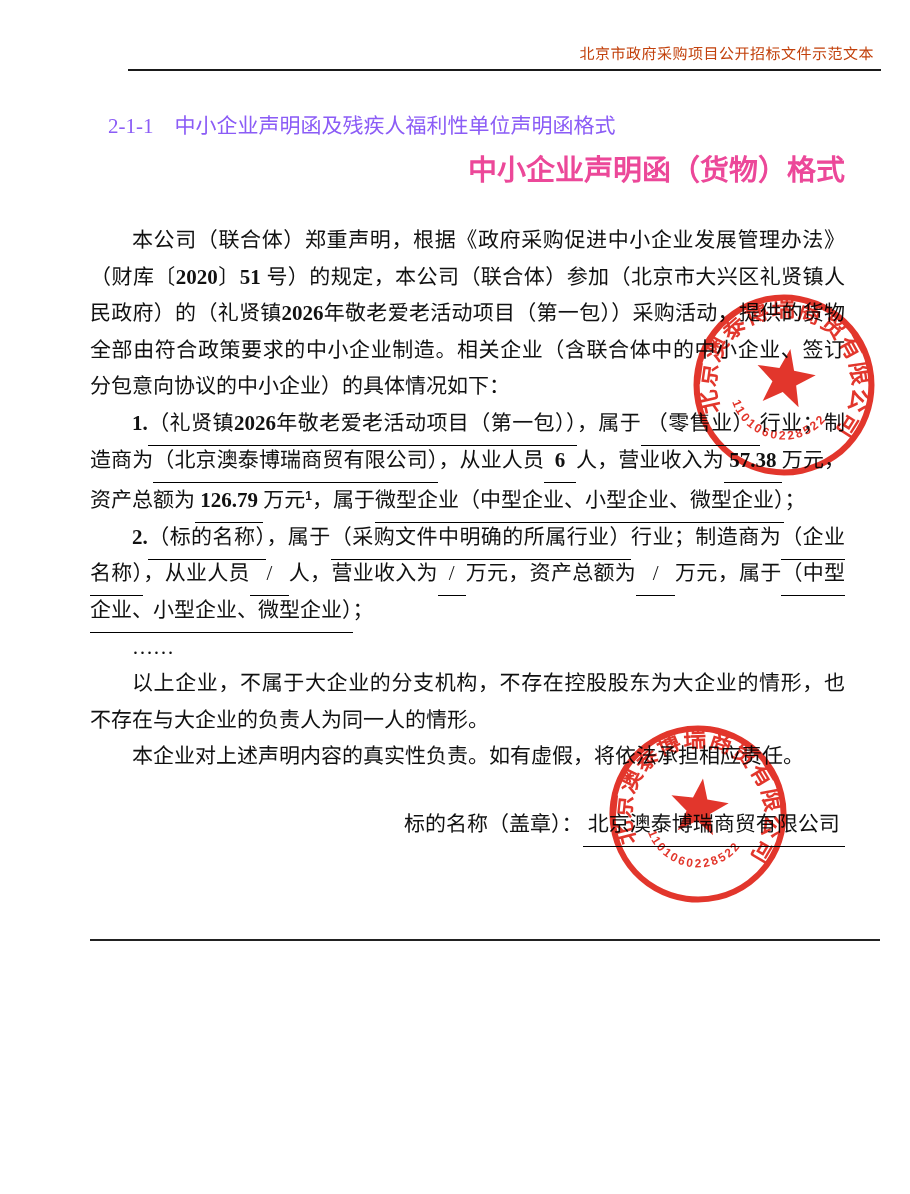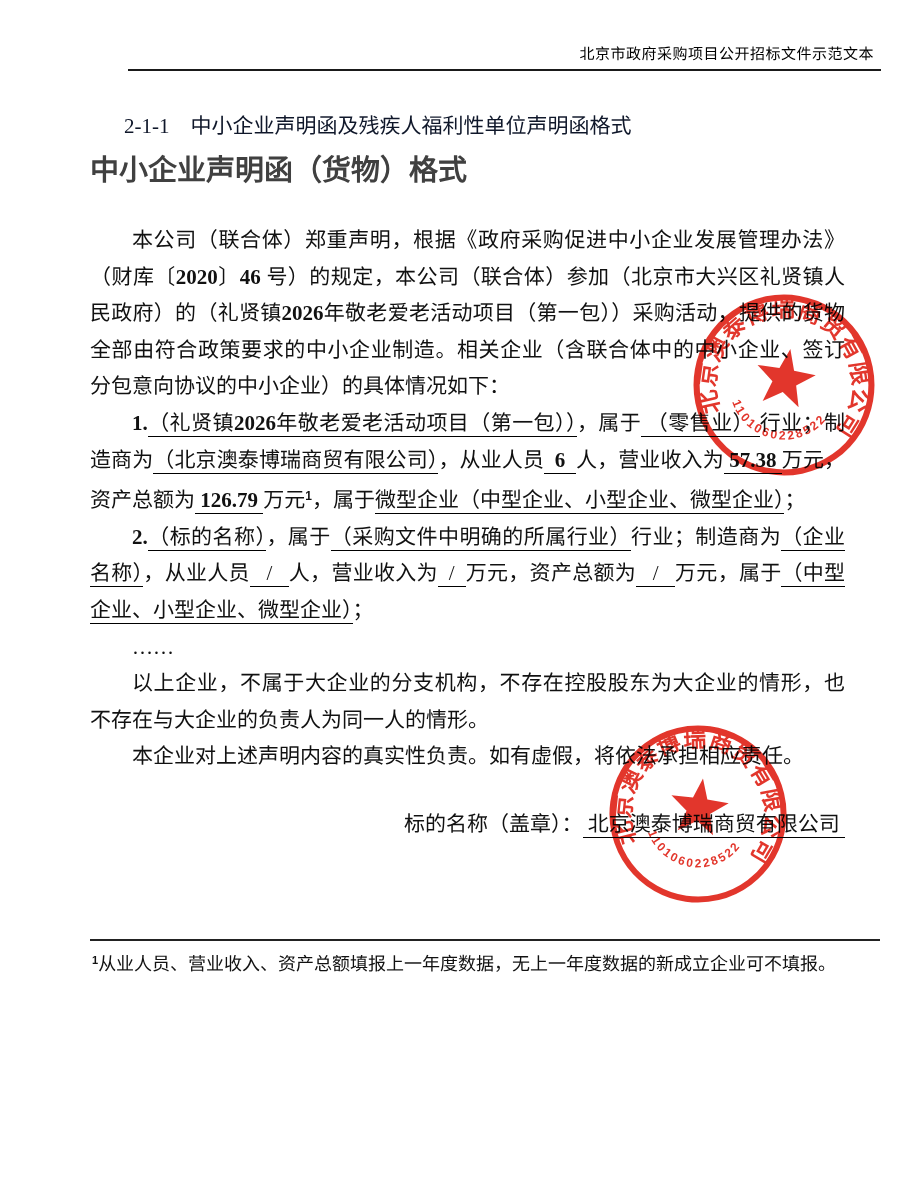--- a/index.html
+++ b/index.html
@@ -3,44 +3,44 @@
 <meta charset="utf-8">
 <style>
   html,body { margin:0; padding:0; background:#f2f2f2; }
   .page {
     position:relative; width:910px; height:1194px; margin:0 auto;
     background:#ffffff; color:#111; overflow:hidden;
     font-family:"Liberation Serif","DejaVu Serif",serif;
   }
   .header-text {
     position:absolute; top:42px; right:36px;
-    font-size:15px; letter-spacing:0.5px; color:#000000;
+    font-size:15px; letter-spacing:0.5px; color:#c2410c;
   }
   .header-rule {
     position:absolute; top:69px; left:128px; width:753px; height:2px; background:#1a1a1a;
   }
   .section-heading {
-    position:absolute; top:109px; left:108px; font-size:21px; color:#0f172a;margin-left:16px;
+    position:absolute; top:109px; left:108px; font-size:21px; color:#8b5cf6;
   }
   .title {
     position:absolute; top:146px; left:90px; width:755px; margin:0;
-    text-align:left; font-size:29px; font-weight:bold; color:#404040;
+    text-align:right; font-size:29px; font-weight:bold; color:#ec4899;
   }
   .body-block {
     position:absolute; top:222px; left:90px; width:755px;
     font-size:21px; line-height:36.6px; text-align:justify;
   }
   .body-block p { margin:0; text-indent:2em; }
   .sig-line { position:absolute; right:65px; font-size:21px; white-space:nowrap; }
   .sig-line1 { top:807px; }
   .sig-line2 { top:849px; }
   .b {
     font-family:Liberation Serif, serif; font-weight:bold;
   }
-  .u { border-bottom:1.5px solid #000; padding-bottom:1px; }
+  .u { border-bottom:1.5px solid #000; padding-bottom:10px; }
   .sup {
     font-size:12px; vertical-align:7px;
     font-family:"Liberation Sans","DejaVu Sans",sans-serif; font-weight:bold;
   }
   .footnote-rule {
     position:absolute; top:939px; left:90px; width:790px; height:2px; background:#222;
   }
   .footnote {
     position:absolute; top:947px; left:92px; width:762px;
     font-size:18px; line-height:26px; color:#111;
@@ -59,32 +59,31 @@
 
 <div class="page">
 
   <div class="header-text">北京市政府采购项目公开招标文件示范文本</div>
   <div class="header-rule"></div>
 
   <div class="section-heading">2-1-1　中小企业声明函及残疾人福利性单位声明函格式</div>
   <h1 class="title">中小企业声明函（货物）格式</h1>
 
   <div class="body-block">
-    <p><span>本公司（联合体）郑重声明，根据《政府采购促进中小企业发展管理办法》（财库〔</span><span class="b">2020</span><span>〕</span><span class="b">46</span><span> 号）的规定，本公司（联合体）参加（北京市大兴区礼贤镇人民政府）的（礼贤镇</span><span class="b">2026</span><span>年敬老爱老活动项目（第一包））采购活动，提供的货物全部由符合政策要求的中小企业制造。相关企业（含联合体中的中小企业、签订分包意向协议的中小企业）的具体情况如下：</span></p>
+    <p><span>本公司（联合体）郑重声明，根据《政府采购促进中小企业发展管理办法》（财库〔</span><span class="b">2020</span><span>〕</span><span class="b">51</span><span> 号）的规定，本公司（联合体）参加（北京市大兴区礼贤镇人民政府）的（礼贤镇</span><span class="b">2026</span><span>年敬老爱老活动项目（第一包））采购活动，提供的货物全部由符合政策要求的中小企业制造。相关企业（含联合体中的中小企业、签订分包意向协议的中小企业）的具体情况如下：</span></p>
     <p><span class="b">1.</span><span class="u">（礼贤镇</span><span class="b u">2026</span><span class="u">年敬老爱老活动项目（第一包））</span><span>，属于</span><span class="u">&nbsp;（零售业）&nbsp;</span><span>行业；制造商为</span><span class="u">（北京澳泰博瑞商贸有限公司）</span><span>，从业人员</span><span class="u">&nbsp;&nbsp;</span><span class="b u">6</span><span class="u">&nbsp;&nbsp;</span><span>人，营业收入为</span><span class="u">&nbsp;</span><span class="b u">57.38</span><span class="u">&nbsp;</span><span>万元，资产总额为</span><span class="u">&nbsp;</span><span class="b u">126.79</span><span class="u">&nbsp;</span><span>万元</span><span class="sup">1</span><span>，属于</span><span class="u">微型企业（中型企业、小型企业、微型企业）</span><span>；</span></p>
     <p><span class="b">2.</span><span class="u">（标的名称）</span><span>，属于</span><span class="u">（采购文件中明确的所属行业）</span><span>行业；制造商为</span><span class="u">（企业名称）</span><span>，从业人员</span><span class="u">&nbsp;&nbsp;&nbsp;/&nbsp;&nbsp;&nbsp;</span><span>人，营业收入为</span><span class="u">&nbsp;&nbsp;/&nbsp;&nbsp;</span><span>万元，资产总额为</span><span class="u">&nbsp;&nbsp;&nbsp;/&nbsp;&nbsp;&nbsp;</span><span>万元，属于</span><span class="u">（中型企业、小型企业、微型企业）</span><span>；</span></p>
     <p><span>……</span></p>
     <p><span>以上企业，不属于大企业的分支机构，不存在控股股东为大企业的情形，也不存在与大企业的负责人为同一人的情形。</span></p>
     <p><span>本企业对上述声明内容的真实性负责。如有虚假，将依法承担相应责任。</span></p>
   </div>
 
   <div class="sig-line sig-line1"><span>标的名称（盖章）：</span><span class="u">&nbsp;北京澳泰博瑞商贸有限公司&nbsp;</span></div>
 
   <div class="footnote-rule"></div>
-  <div class="footnote"><span class="sup">1</span><span>从业人员、营业收入、资产总额填报上一年度数据，无上一年度数据的新成立企业可不填报。</span></div>
 
   <svg class="seal seal-1" viewBox="0 0 200 200" xmlns="http://www.w3.org/2000/svg">
     <circle cx="100" cy="100" r="93" fill="none" stroke="#e0251a" stroke-width="6.5"></circle>
     <path id="sealArcTop1" d="M 36.8 136.5 A 73 73 0 1 1 163.2 136.5" fill="none"></path>
     <text font-size="25" font-weight="bold" fill="#e0251a" letter-spacing="1">
       <textPath href="#sealArcTop1" startOffset="50%" text-anchor="middle">北京澳泰博瑞商贸有限公司</textPath>
     </text>
     <polygon fill="#e0251a" points="100,61 107.9,83.1 131.4,83.8 112.8,98.2 119.4,120.7 100,107.5 80.6,120.7 87.2,98.2 68.6,83.8 92.1,83.1"></polygon>
     <path id="sealArcBot1" d="M 47.4 124.5 A 58 58 0 0 0 152.6 124.5" fill="none"></path>
     <text font-size="13" font-weight="bold" fill="#e0251a" letter-spacing="2.5">

